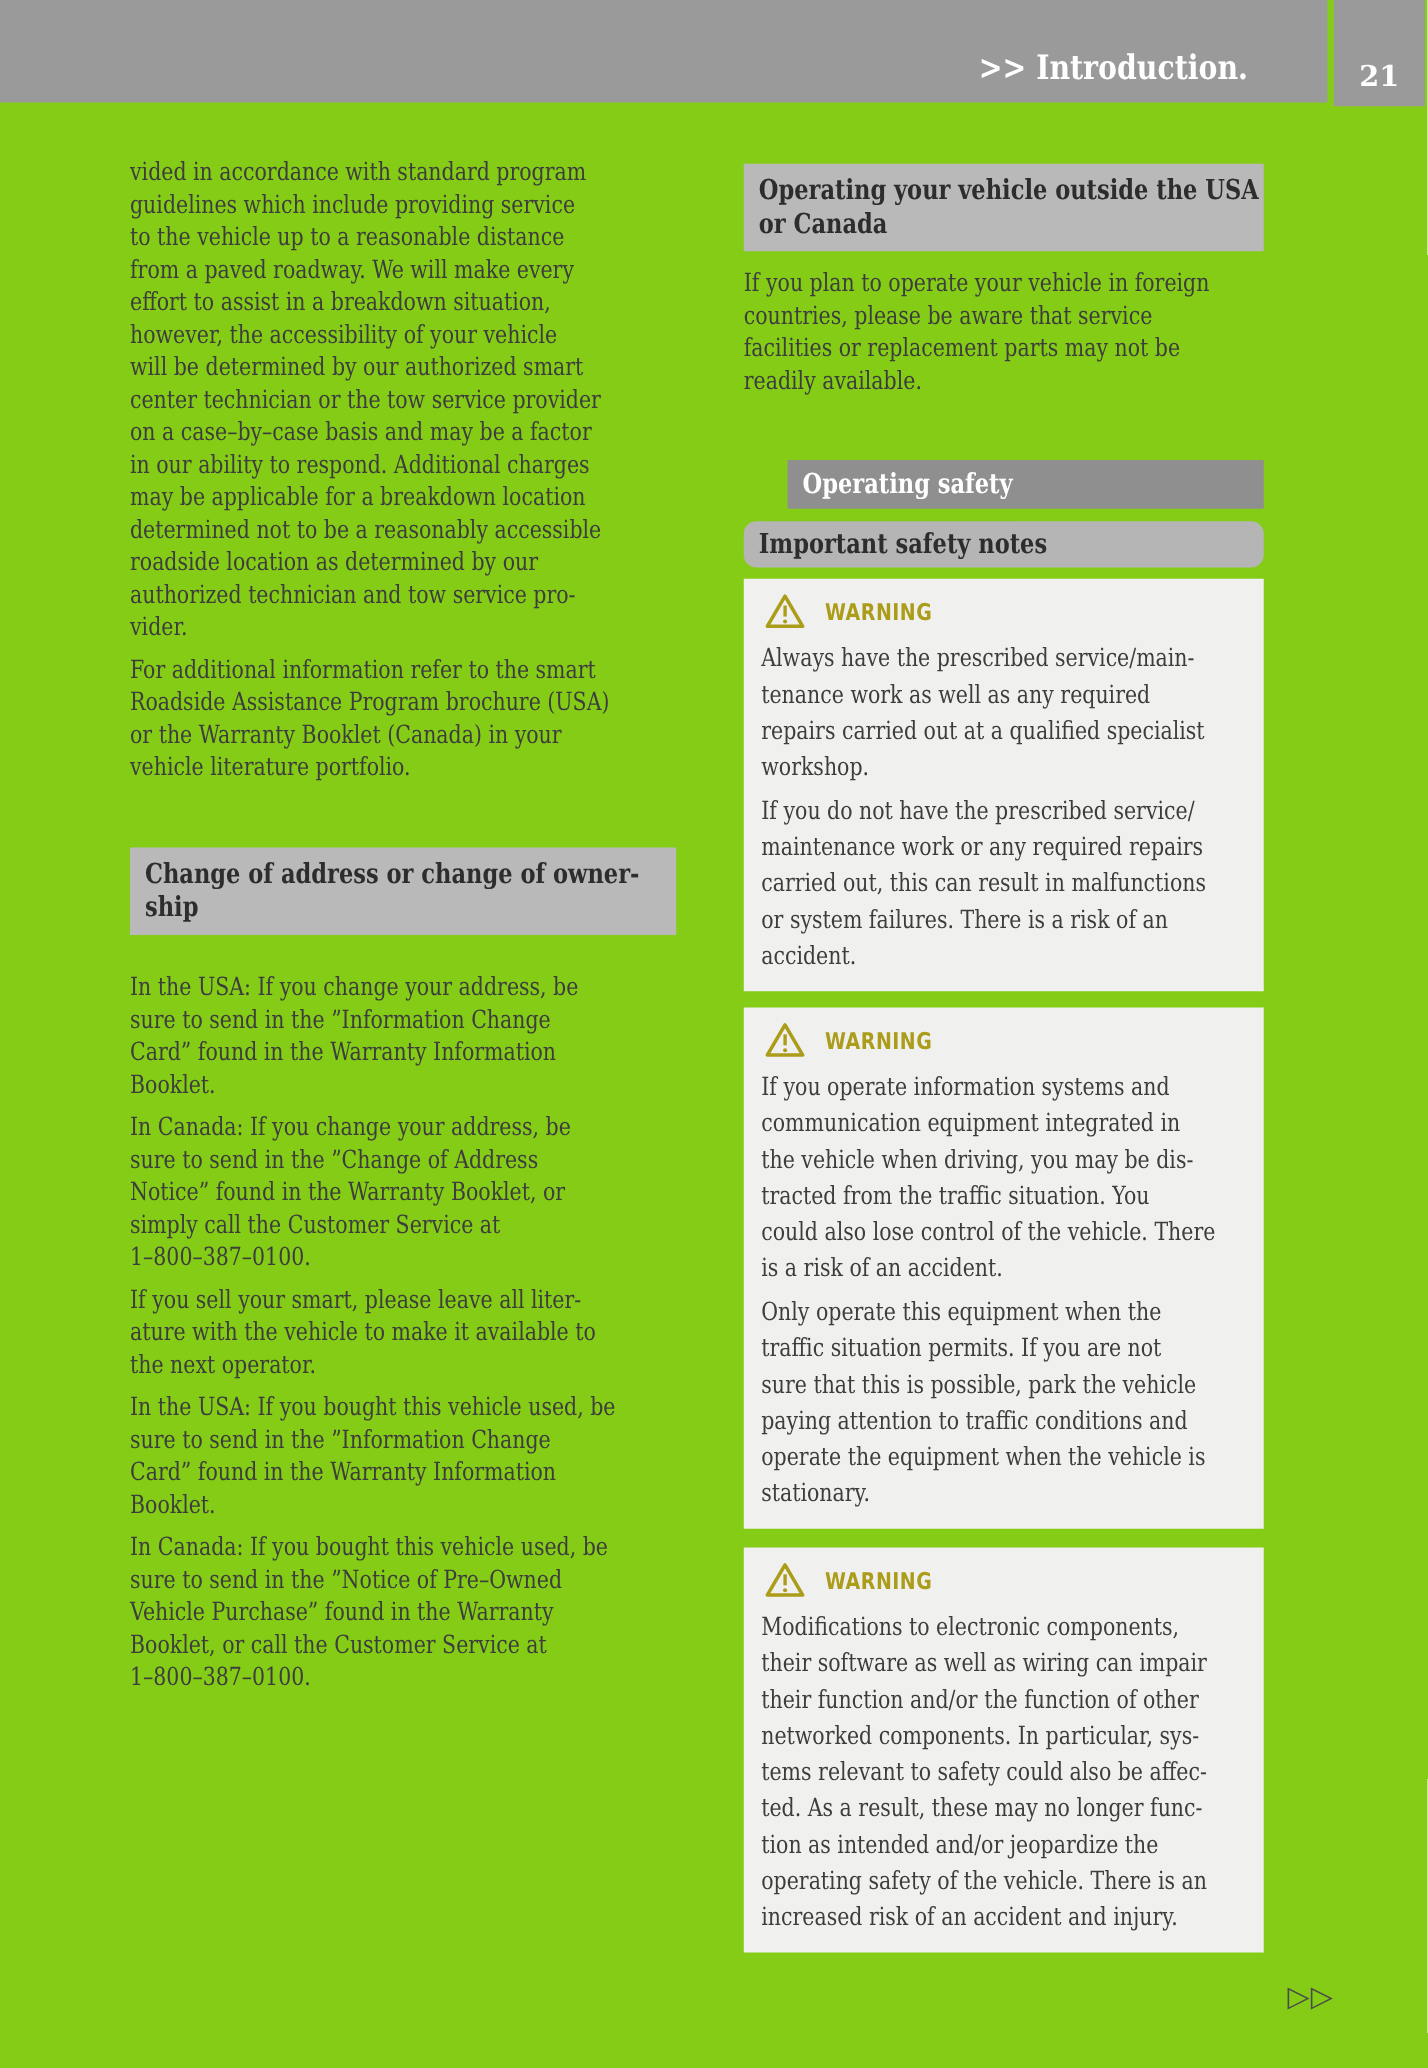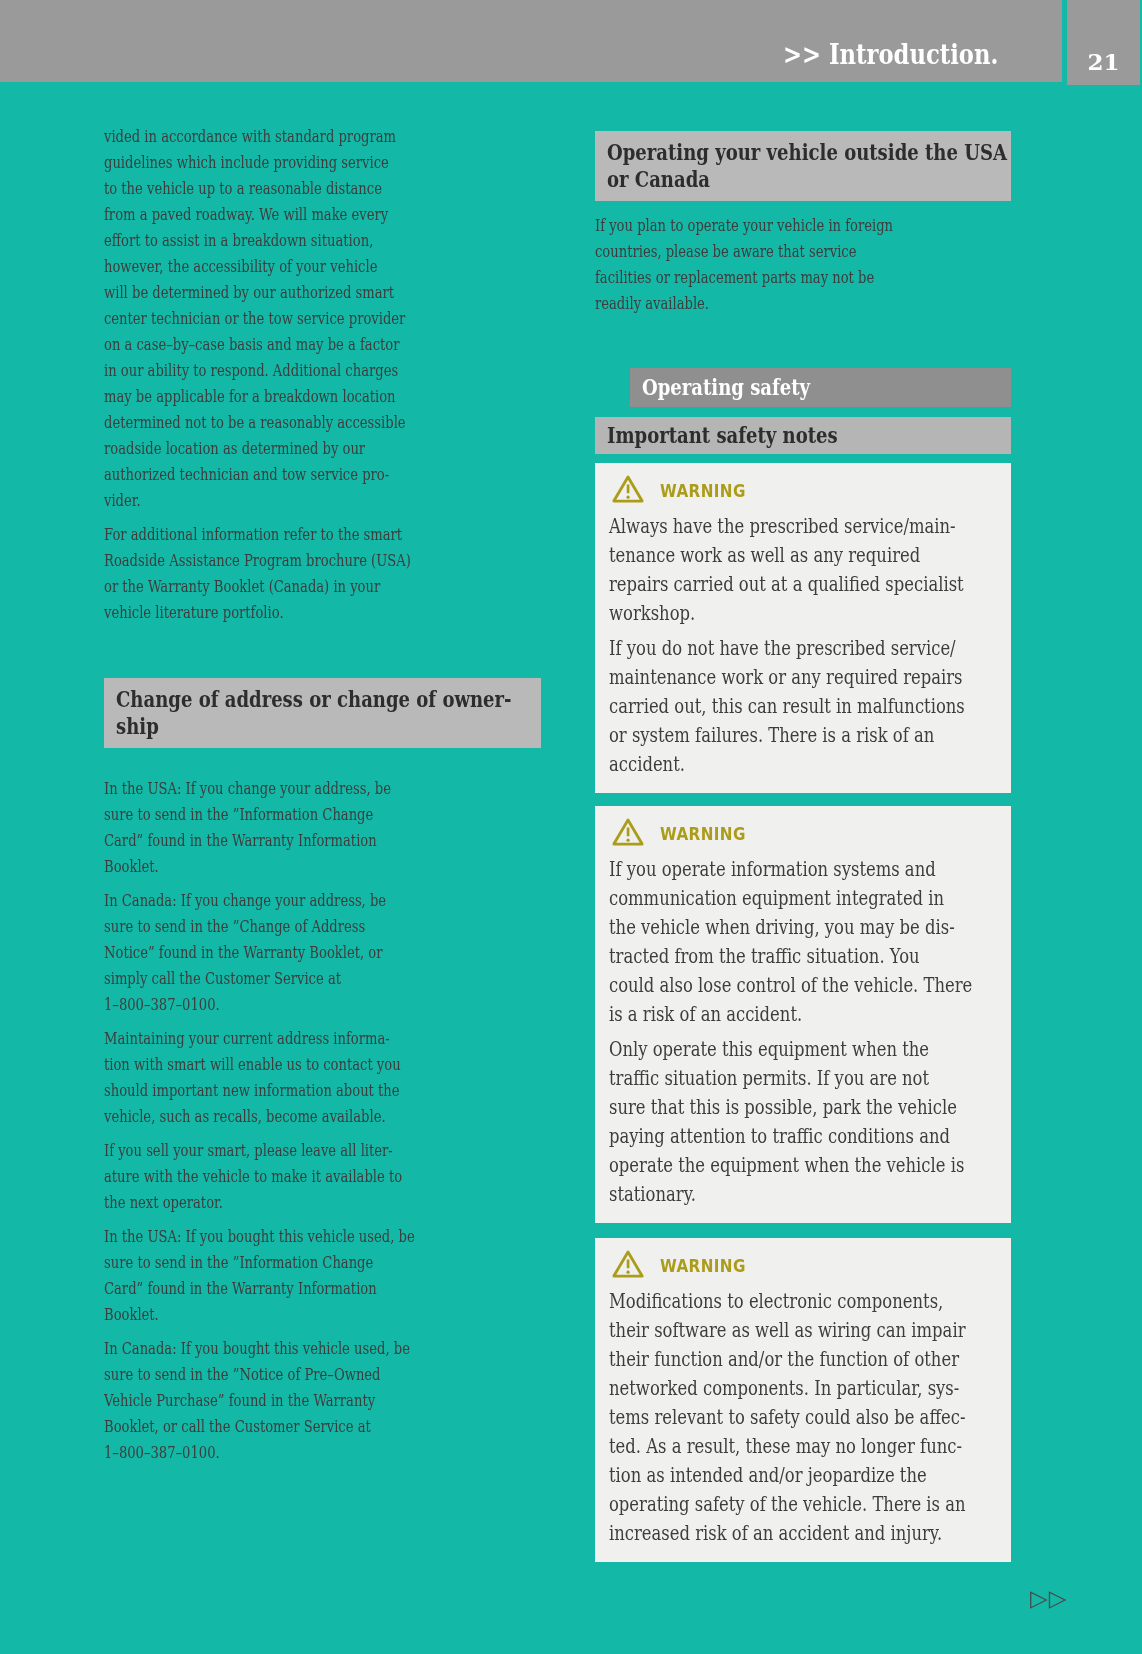--- a/index.html
+++ b/index.html
@@ -1,17 +1,17 @@
 <!DOCTYPE html>
 <html style="--header-bar: #9a9a9a; --heading-box: #b9b9b9; --section-bar: #8f8f8f; --subsection-bar: #b5b5b5; --warning-bg: #f0f0ee; --warning-accent: #ab9c1a; --body-text: #3d3d3d; --heading-text: #2d2d2d;"><head>
 <meta charset="utf-8">
 <style>
   html,body { margin:0; padding:0; background:#ffffff; }
   .page {
-    position:relative; width:1142px; height:1654px; background:#14b8a6;
+    position:relative; width:1142px; height:1654px; background:#84cc16;
     overflow:hidden; font-family:"DejaVu Serif", serif; color:var(--body-text);
   }
   
   .t { display:inline-block; transform:scaleX(0.82); transform-origin:0 0; white-space:pre; }
   .t-r { display:inline-block; transform:scaleX(0.84); transform-origin:100% 50%; white-space:pre; }
 
   
   .hdr-bar {
     position:absolute; left:0; top:0; width:1062px; height:82px;
     background:var(--header-bar); display:flex; align-items:flex-end; justify-content:flex-end;
@@ -23,30 +23,30 @@
     background:var(--header-bar); display:flex; align-items:flex-end; justify-content:center;
     padding-bottom:10px; box-sizing:border-box;
   }
   .hdr-pagenum { font-weight:bold; font-size:23px; color:#ffffff; }
 
   
   .col { position:absolute; top:0; }
   .col-left  { left:104px; top:124px; width:437px; }
   .col-right { left:595px; top:131px; width:416px; }
 
-  .para { font-size:16px; line-height:26px; color:var(--body-text); }
+  .para { font-size:20px; line-height:26px; color:var(--body-text); }
 
   .hbox {
     background:var(--heading-box); padding:8px 12px; box-sizing:border-box;
   }
   .hbox .t { font-weight:bold; font-size:22px; line-height:27px; color:var(--heading-text); }
 
   .sec1 { background:var(--section-bar); padding:6px 12px;margin-left:35px; }
   .sec1 .t { font-weight:bold; font-size:22px; line-height:27px; color:#ffffff; }
-  .sec2 { background:var(--subsection-bar); padding:5px 12px; }
+  .sec2 { background:var(--subsection-bar); padding:5px 12px;border-radius:10px; }
   .sec2 .t { font-weight:bold; font-size:22px; line-height:27px; color:var(--heading-text); }
 
   .warnbox {
     background:var(--warning-bg); padding:12px 14px 14px 14px; box-sizing:border-box;
   }
   .warn-label { display:flex; align-items:center; height:31px; gap:15px; margin-left:2px; }
   .warn-word {
     font-family:"DejaVu Sans", sans-serif; font-weight:bold; font-size:18.5px;
     letter-spacing:0.5px; color:var(--warning-accent);
   }
@@ -99,24 +99,20 @@
 ship</span></div>
     <div class="para mt16"><span class="t">In the USA: If you change your address, be
 sure to send in the ”Information Change
 Card” found in the Warranty Information
 Booklet.</span></div>
     <div class="para mt8"><span class="t">In Canada: If you change your address, be
 sure to send in the ”Change of Address
 Notice” found in the Warranty Booklet, or
 simply call the Customer Service at
 1–800–387–0100.</span></div>
-    <div class="para mt8"><span class="t">Maintaining your current address informa-
-tion with smart will enable us to contact you
-should important new information about the
-vehicle, such as recalls, become available.</span></div>
     <div class="para mt8"><span class="t">If you sell your smart, please leave all liter-
 ature with the vehicle to make it available to
 the next operator.</span></div>
     <div class="para mt8"><span class="t">In the USA: If you bought this vehicle used, be
 sure to send in the ”Information Change
 Card” found in the Warranty Information
 Booklet.</span></div>
     <div class="para mt8"><span class="t">In Canada: If you bought this vehicle used, be
 sure to send in the ”Notice of Pre–Owned
 Vehicle Purchase” found in the Warranty

